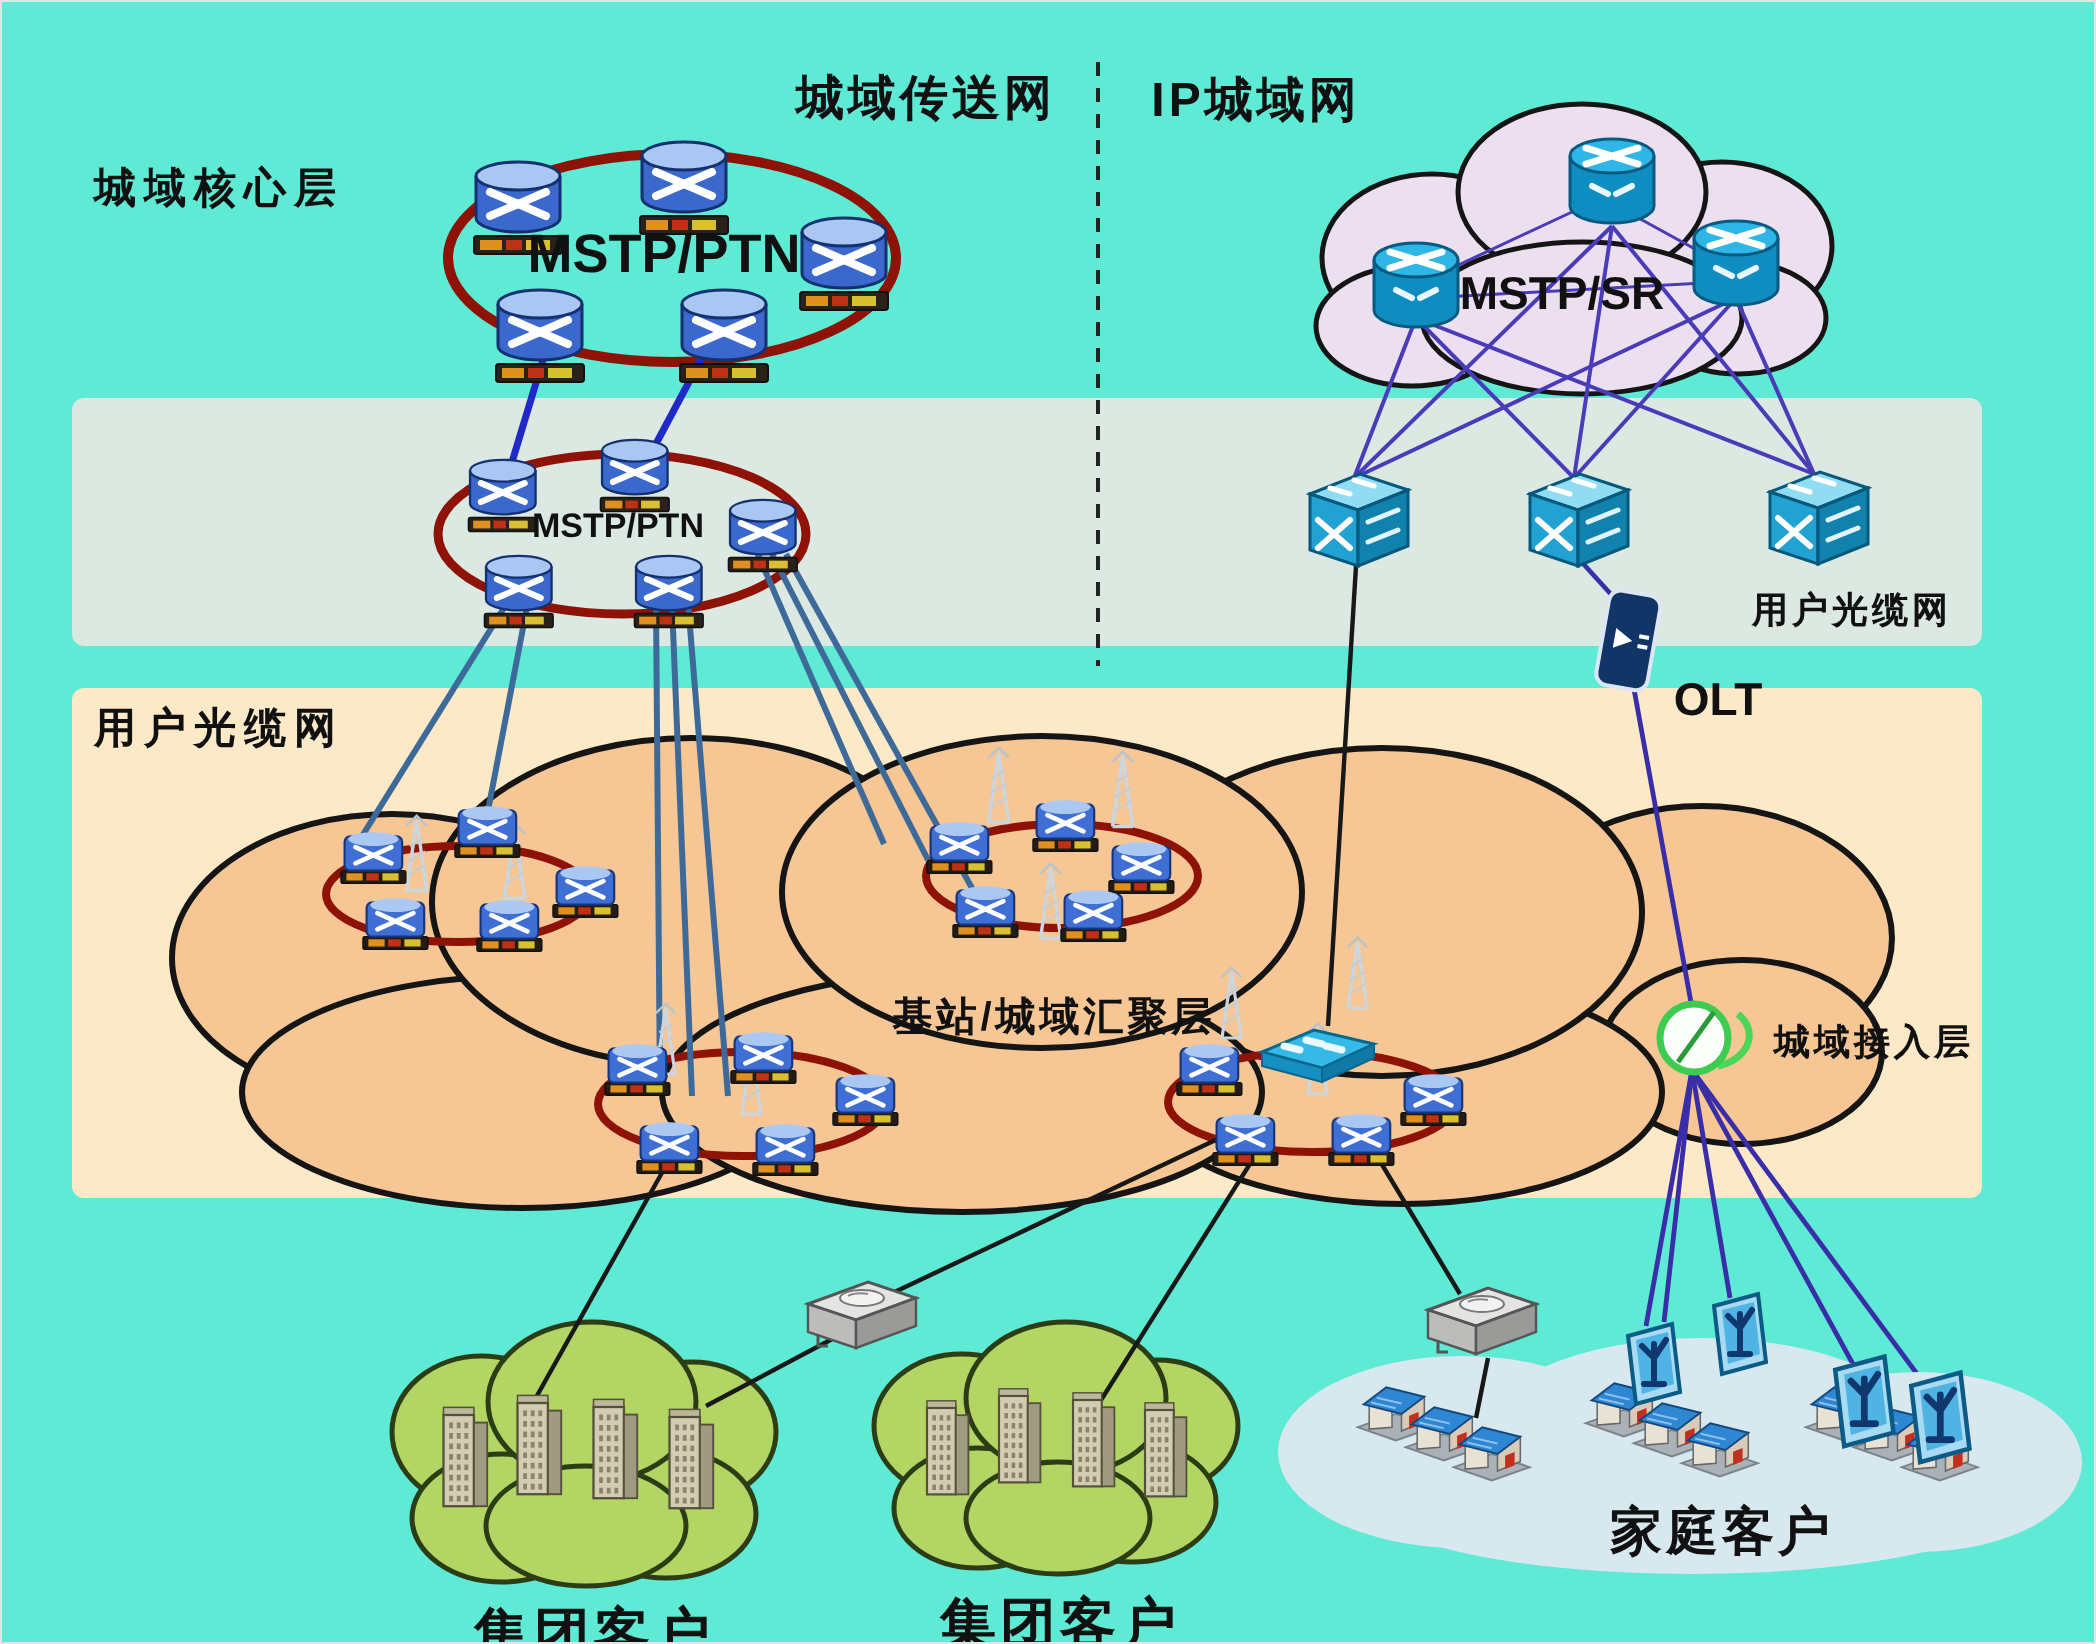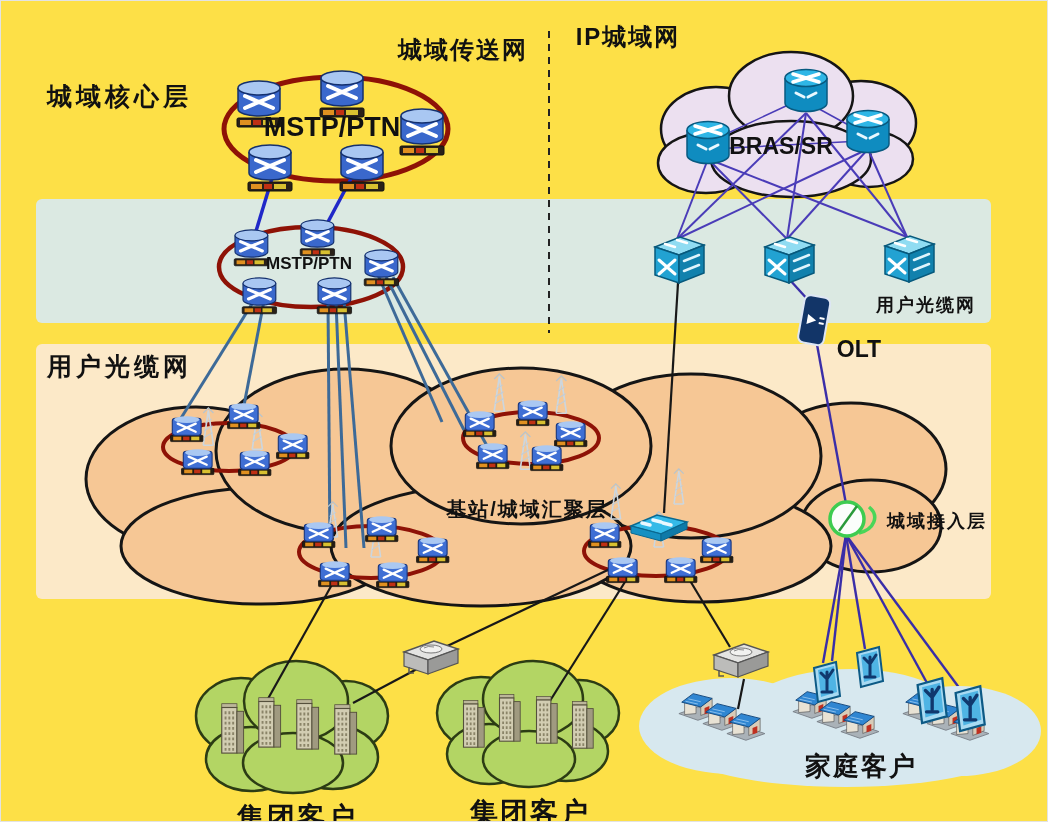--- a/index.html
+++ b/index.html
@@ -1,31 +1,31 @@
 <!DOCTYPE html>
 <html><head>
 <meta charset="utf-8">
 <style>
   html,body{margin:0;padding:0;background:#fff;}
   .stage{
-    position:relative;width:1048px;height:822px;background:#fde047;
+    position:relative;width:1048px;height:822px;background:#5eead4;
     font-family:"Liberation Sans","DejaVu Sans",sans-serif;
     overflow:hidden;border:1px solid #e3e3e3;box-sizing:border-box;
   }
   .band{position:absolute;left:35px;width:955px;border-radius:6px;}
   .band-agg{top:198px;height:124px;background:#dbe9e2;}
   .band-access{top:343px;height:255px;background:#fce9c8;}
   svg.layer{position:absolute;left:0;top:0;}
   .lbl{
     position:absolute;color:#111;font-weight:800;white-space:nowrap;
     letter-spacing:2px;line-height:1.1;
   }
   .lbl.center{transform:translate(-50%,-50%);}
   .t24{font-size:24px;}
-  .t26{font-size:25px;letter-spacing:4px;}
+  .t26{font-size:21px;letter-spacing:4px;}
   .t27{font-size:27px;letter-spacing:0;}
   .t23{font-size:23px;letter-spacing:0;}
   .t22{font-size:26px;}
   .t21{font-size:28px;margin-top:39px;}
   .t20{font-size:20px;}
   .t18{font-size:18px;}
   .t17{font-size:17px;letter-spacing:0;}
 </style>
 </head>
 <body>
@@ -332,28 +332,28 @@
 
     <g>
       <use href="#onu" transform="translate(808,659)"></use>
       <use href="#onu" transform="translate(851,644)"></use>
       <use href="#onu" transform="translate(911,675) scale(1.12)"></use>
       <use href="#onu" transform="translate(949,683) scale(1.12)"></use>
     </g>
   </svg>
 
   <div class="lbl center t24" style="left:462px;top:49px">城域传送网</div>
-  <div class="lbl center t24" style="left:627px;top:36px">IP城域网</div>
+  <div class="lbl center t24" style="left:627px;top:50px">IP城域网</div>
 
   <div class="lbl t26" style="left:46px;top:82px">城域核心层</div>
   <div class="lbl t26" style="left:46px;top:352px">用户光缆网</div>
 
   <div class="lbl center t27" style="left:331px;top:127px">MSTP/PTN</div>
   <div class="lbl center t17" style="left:308px;top:263px">MSTP/PTN</div>
-  <div class="lbl center t23" style="left:780px;top:146px">BRAS/SR</div>
+  <div class="lbl center t23" style="left:780px;top:146px">MSTP/SR</div>
   <div class="lbl center t18" style="left:925px;top:305px">用户光缆网</div>
   <div class="lbl center t23" style="left:858px;top:349px">OLT</div>
   <div class="lbl center t20" style="left:526px;top:508px">基站/城域汇聚层</div>
   <div class="lbl center t18" style="left:936px;top:521px">城域接入层</div>
   <div class="lbl center t21" style="left:296px;top:778px">集团客户</div>
   <div class="lbl center t21" style="left:529px;top:773px">集团客户</div>
   <div class="lbl center t22" style="left:860px;top:765px">家庭客户</div>
 </div>
 
 </body></html>

